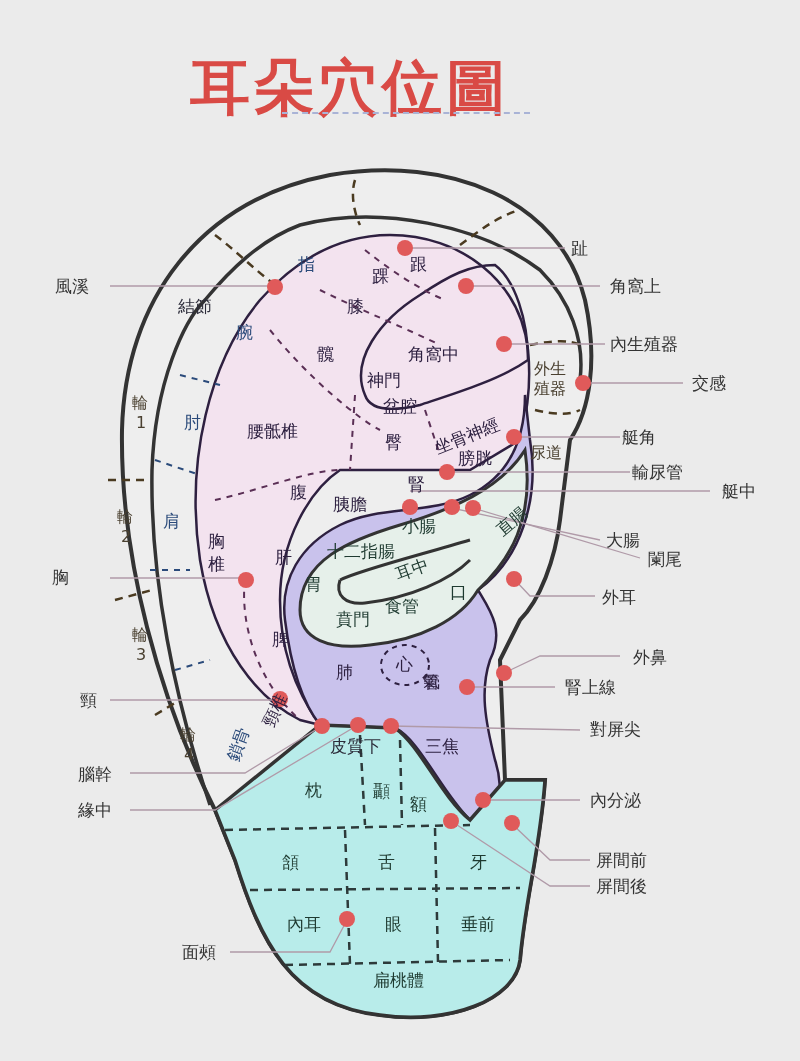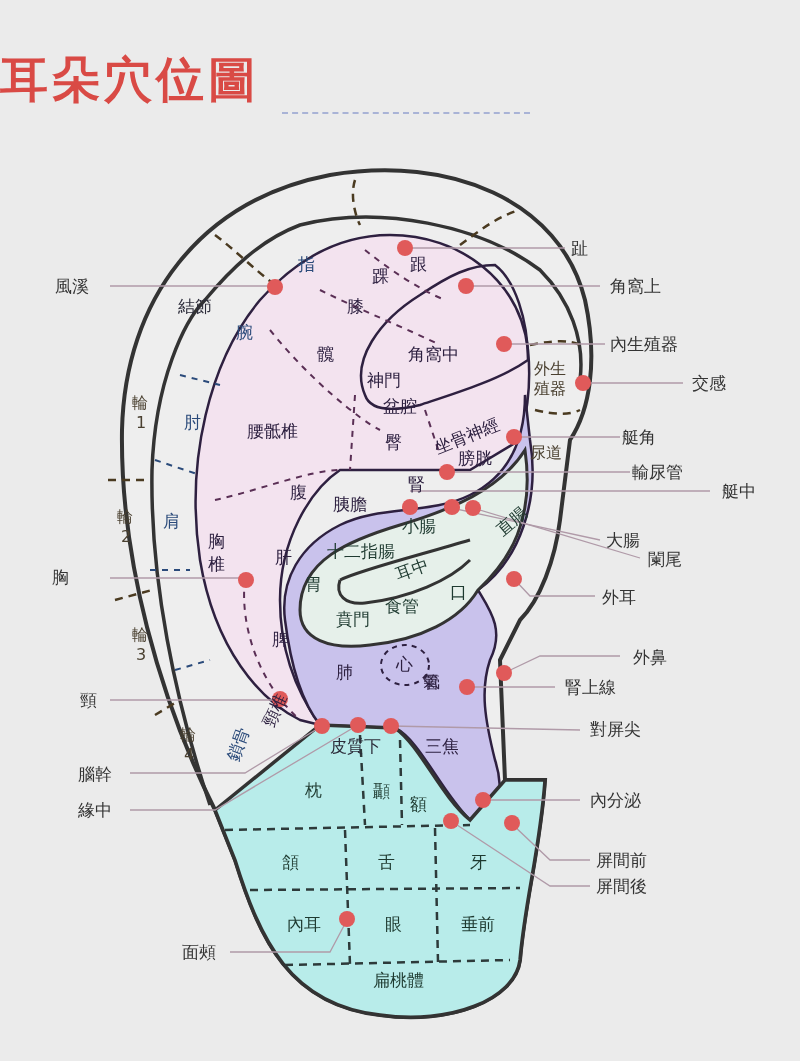--- a/index.html
+++ b/index.html
@@ -1,19 +1,19 @@
 <!DOCTYPE html>
 <html><head>
 <meta charset="utf-8">
 <style>
   html, body { margin: 0; padding: 0; background: #ebebeb; }
   body { width: 800px; height: 1061px; position: relative; overflow: hidden;
          font-family: "DejaVu Sans", "Liberation Sans", sans-serif; }
-  .title { position: absolute; left: 0; width: 700px; top: 48px; text-align: left;
-           font-size: 48px; font-weight: bold; color: #d94a45; letter-spacing: 4px; }
+  .title { position: absolute; left: 0; width: 700px; top: 48px; text-align: center;
+           font-size: 60px; font-weight: bold; color: #d94a45; letter-spacing: 4px; }
   .title-underline { position: absolute; left: 282px; top: 112px; width: 248px; height: 0;
            border-top: 2px dashed #a9b3d6; }
   svg { position: absolute; left: 0; top: 0; }
   svg text { font-family: "DejaVu Sans", "Liberation Sans", sans-serif; }
   .lbl { font-size: 17px; fill: #2c2c3a; }
   .lbl-out { font-size: 17px; fill: #333; }
   .lbl-blue { font-size: 17px; fill: #2a4a7a; }
   .lbl-dark { font-size: 17px; fill: #2d2040; }
   .lbl-green { font-size: 17px; fill: #1e3a30; }
   .lbl-brown { font-size: 16px; fill: #4a4030; }

